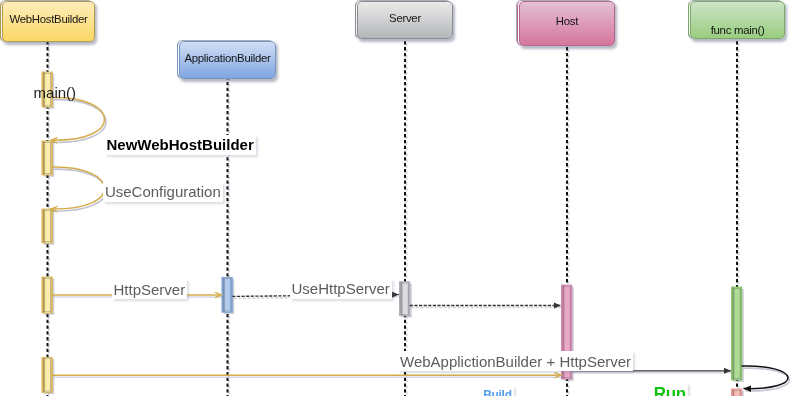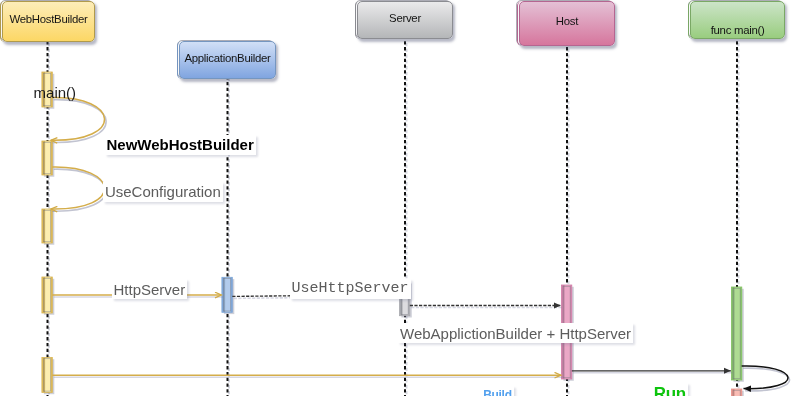--- a/index.html
+++ b/index.html
@@ -242,18 +242,18 @@
       <line x1="573.2" y1="372.8" x2="732.3" y2="372.8" stroke="rgba(118,124,158,0.30)" stroke-width="1.6"></line>
       <line x1="571.8000000000001" y1="370.8" x2="730.9" y2="370.8" stroke="#333333" stroke-width="1.35" marker-end="url(#m-dark)"></line>
       <path d="M741.6,366 C800.48,364.5 805.6,390.1 743.5,388.6" fill="none" stroke="rgba(110,115,145,0.42)" stroke-width="1.6" transform="translate(1.6,2.2)"></path>
       <path d="M741.6,366 C800.48,364.5 805.6,390.1 743.5,388.6" fill="none" stroke="#111111" stroke-width="1.5" marker-end="url(#m-black)"></path>
     </svg>
   <div id="labels">
       <div class="msglabel" style="left: 31.6px; top: 82.1px; color: rgb(28, 28, 28); background: transparent; box-shadow: none;">main()</div>
       <div class="msglabel bold" style="left: 104.5px; top: 114.6px; color: rgb(0, 0, 0);">NewWebHostBuilder</div>
       <div class="msglabel" style="left: 102.9px; top: 181.5px; color: rgb(92, 92, 92);">UseConfiguration</div>
       <div class="msglabel" style="left: 111.5px; top: 279.3px; color: rgb(92, 92, 92);">HttpServer</div>
-      <div class="msglabel" style="left: 289.5px; top: 278.9px; color: rgb(92, 92, 92); font-family: Liberation Mono, monospace;">UseHttpServer</div>
-      <div class="msglabel" style="left: 398px; top: 323px; color: rgb(92, 92, 92);">WebApplictionBuilder + HttpServer</div>
+      <div class="msglabel" style="left: 289.5px; top: 278.9px; color: rgb(92, 92, 92);">UseHttpServer</div>
+      <div class="msglabel" style="left: 398px; top: 351px; color: rgb(92, 92, 92);">WebApplictionBuilder + HttpServer</div>
       <div class="msglabel bold" style="left: 481.2px; top: 366.4px; color: rgb(82, 160, 238); font-size: 12px; letter-spacing: -0.3px;">Build</div>
       <div class="msglabel bold" style="left: 651.8px; top: 362.8px; color: rgb(14, 196, 14); font-size: 17px; letter-spacing: -0.3px;">Run</div>
     </div>
 </div>
 
 </body></html>

